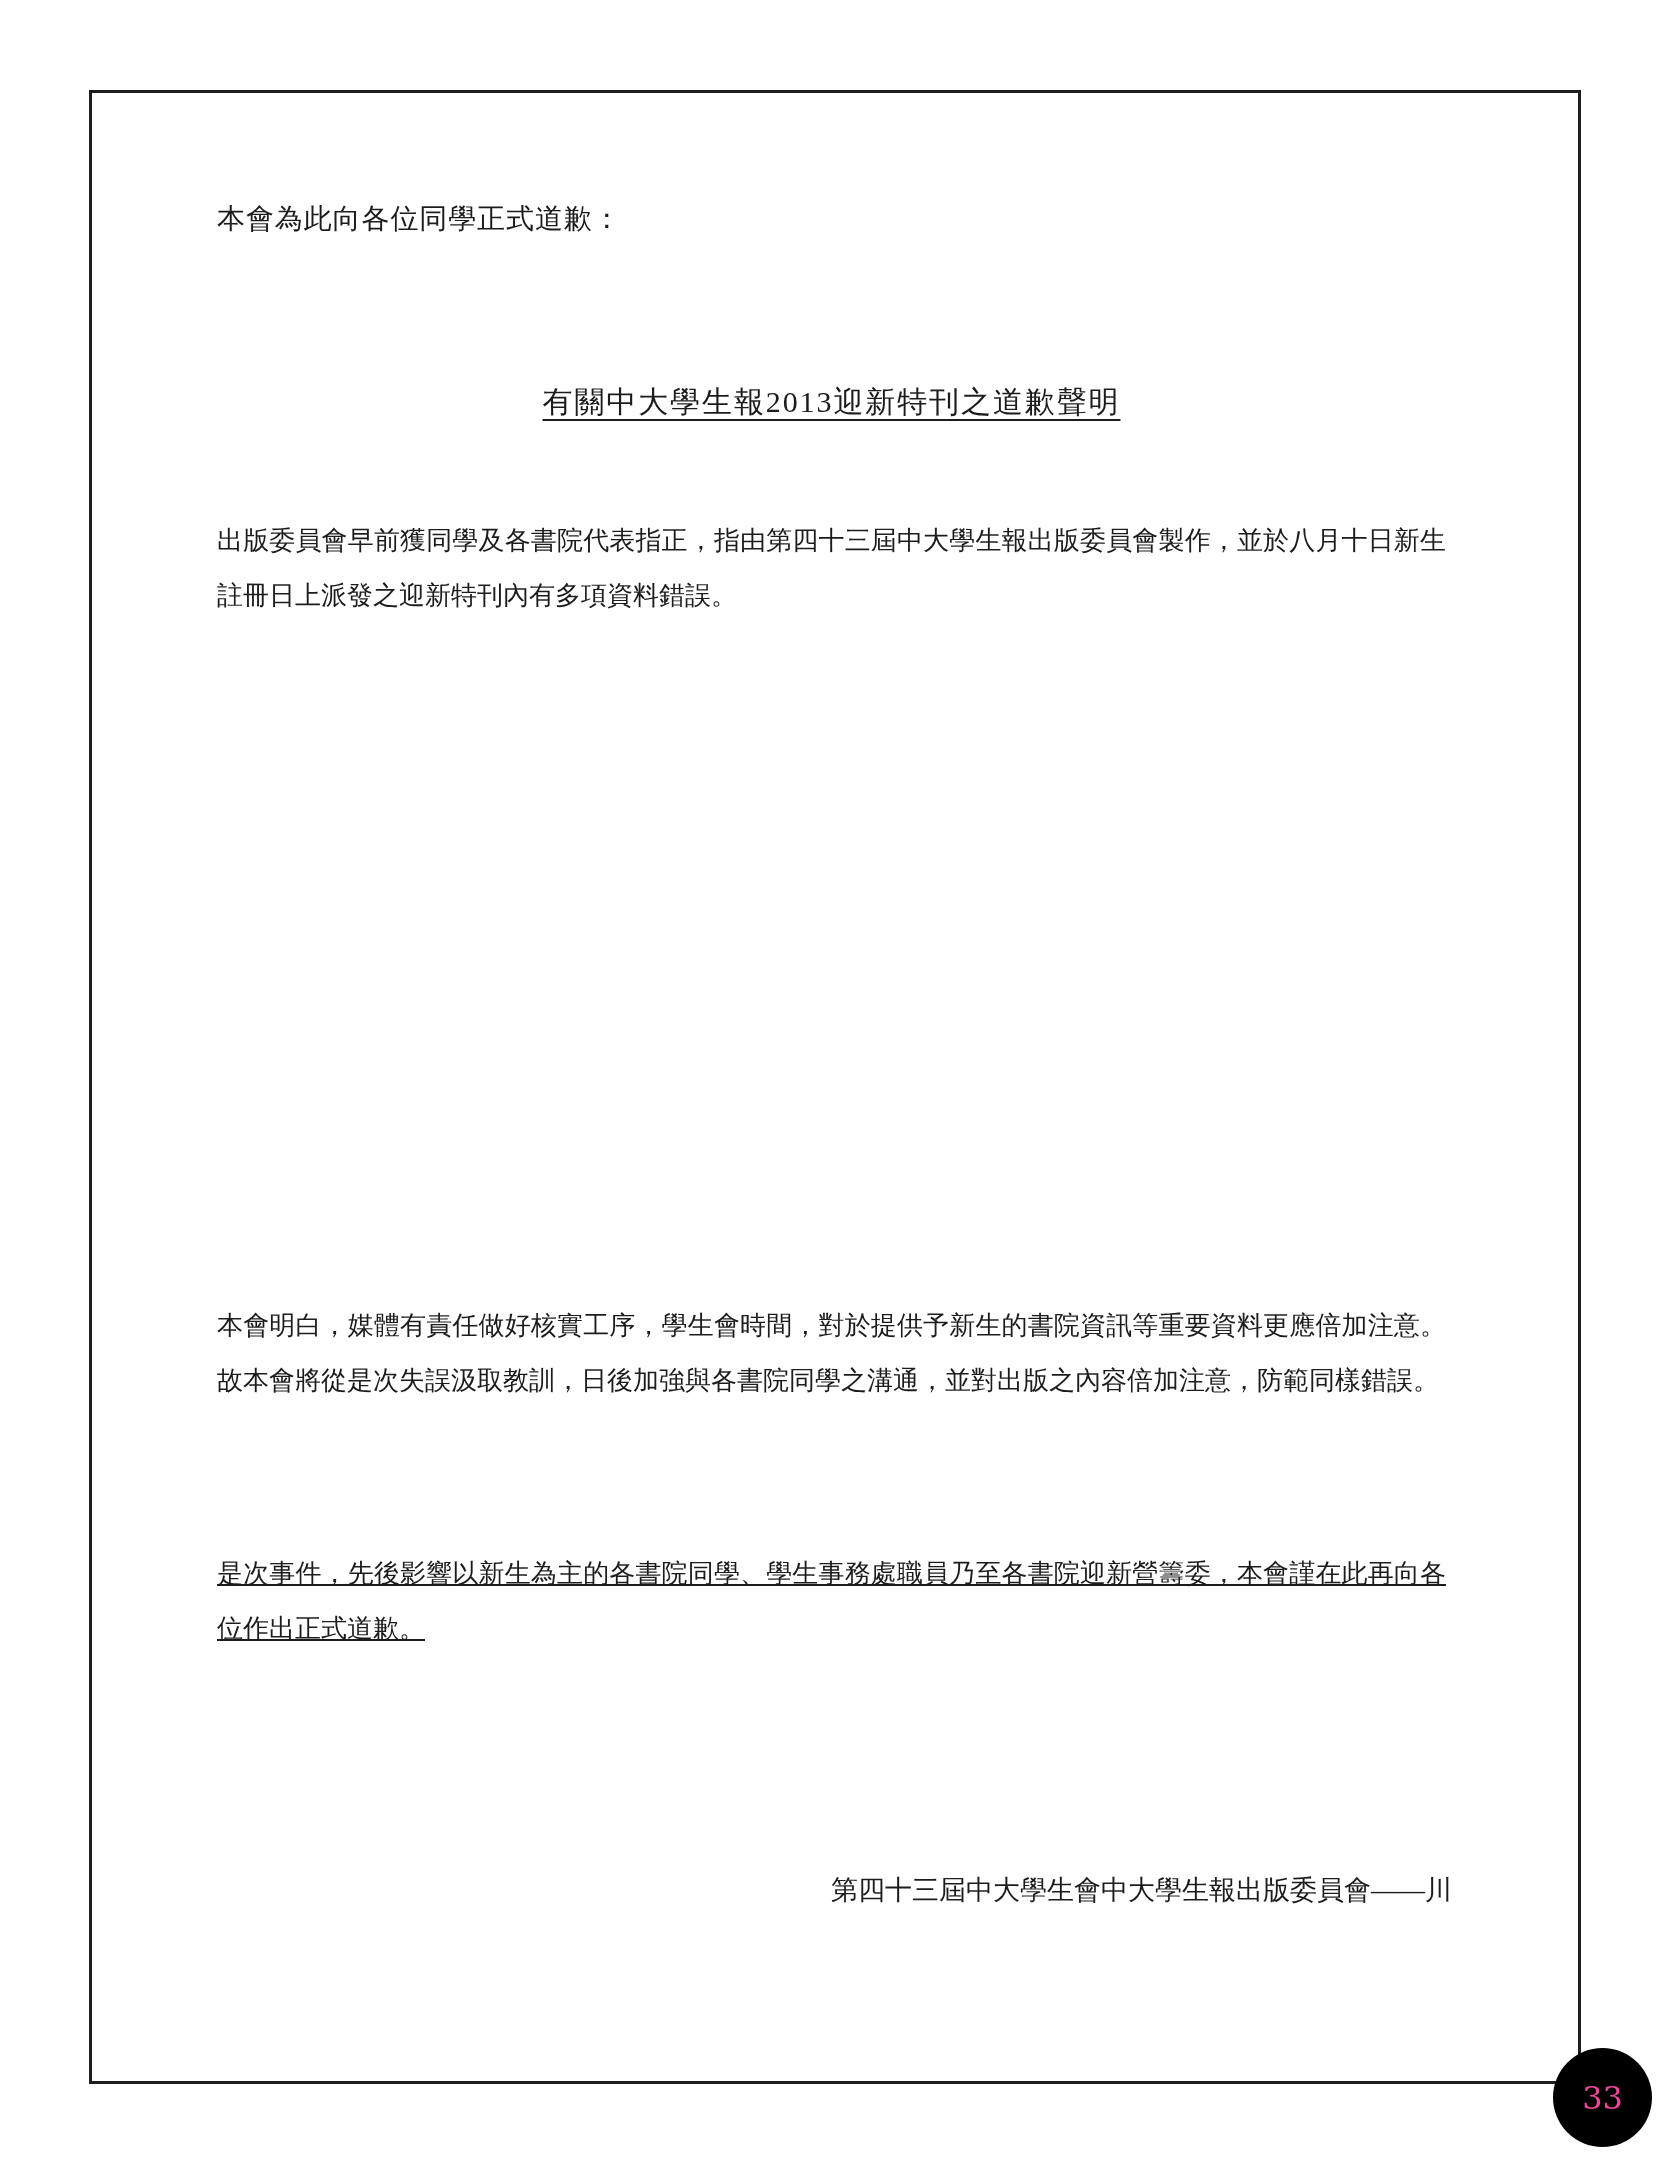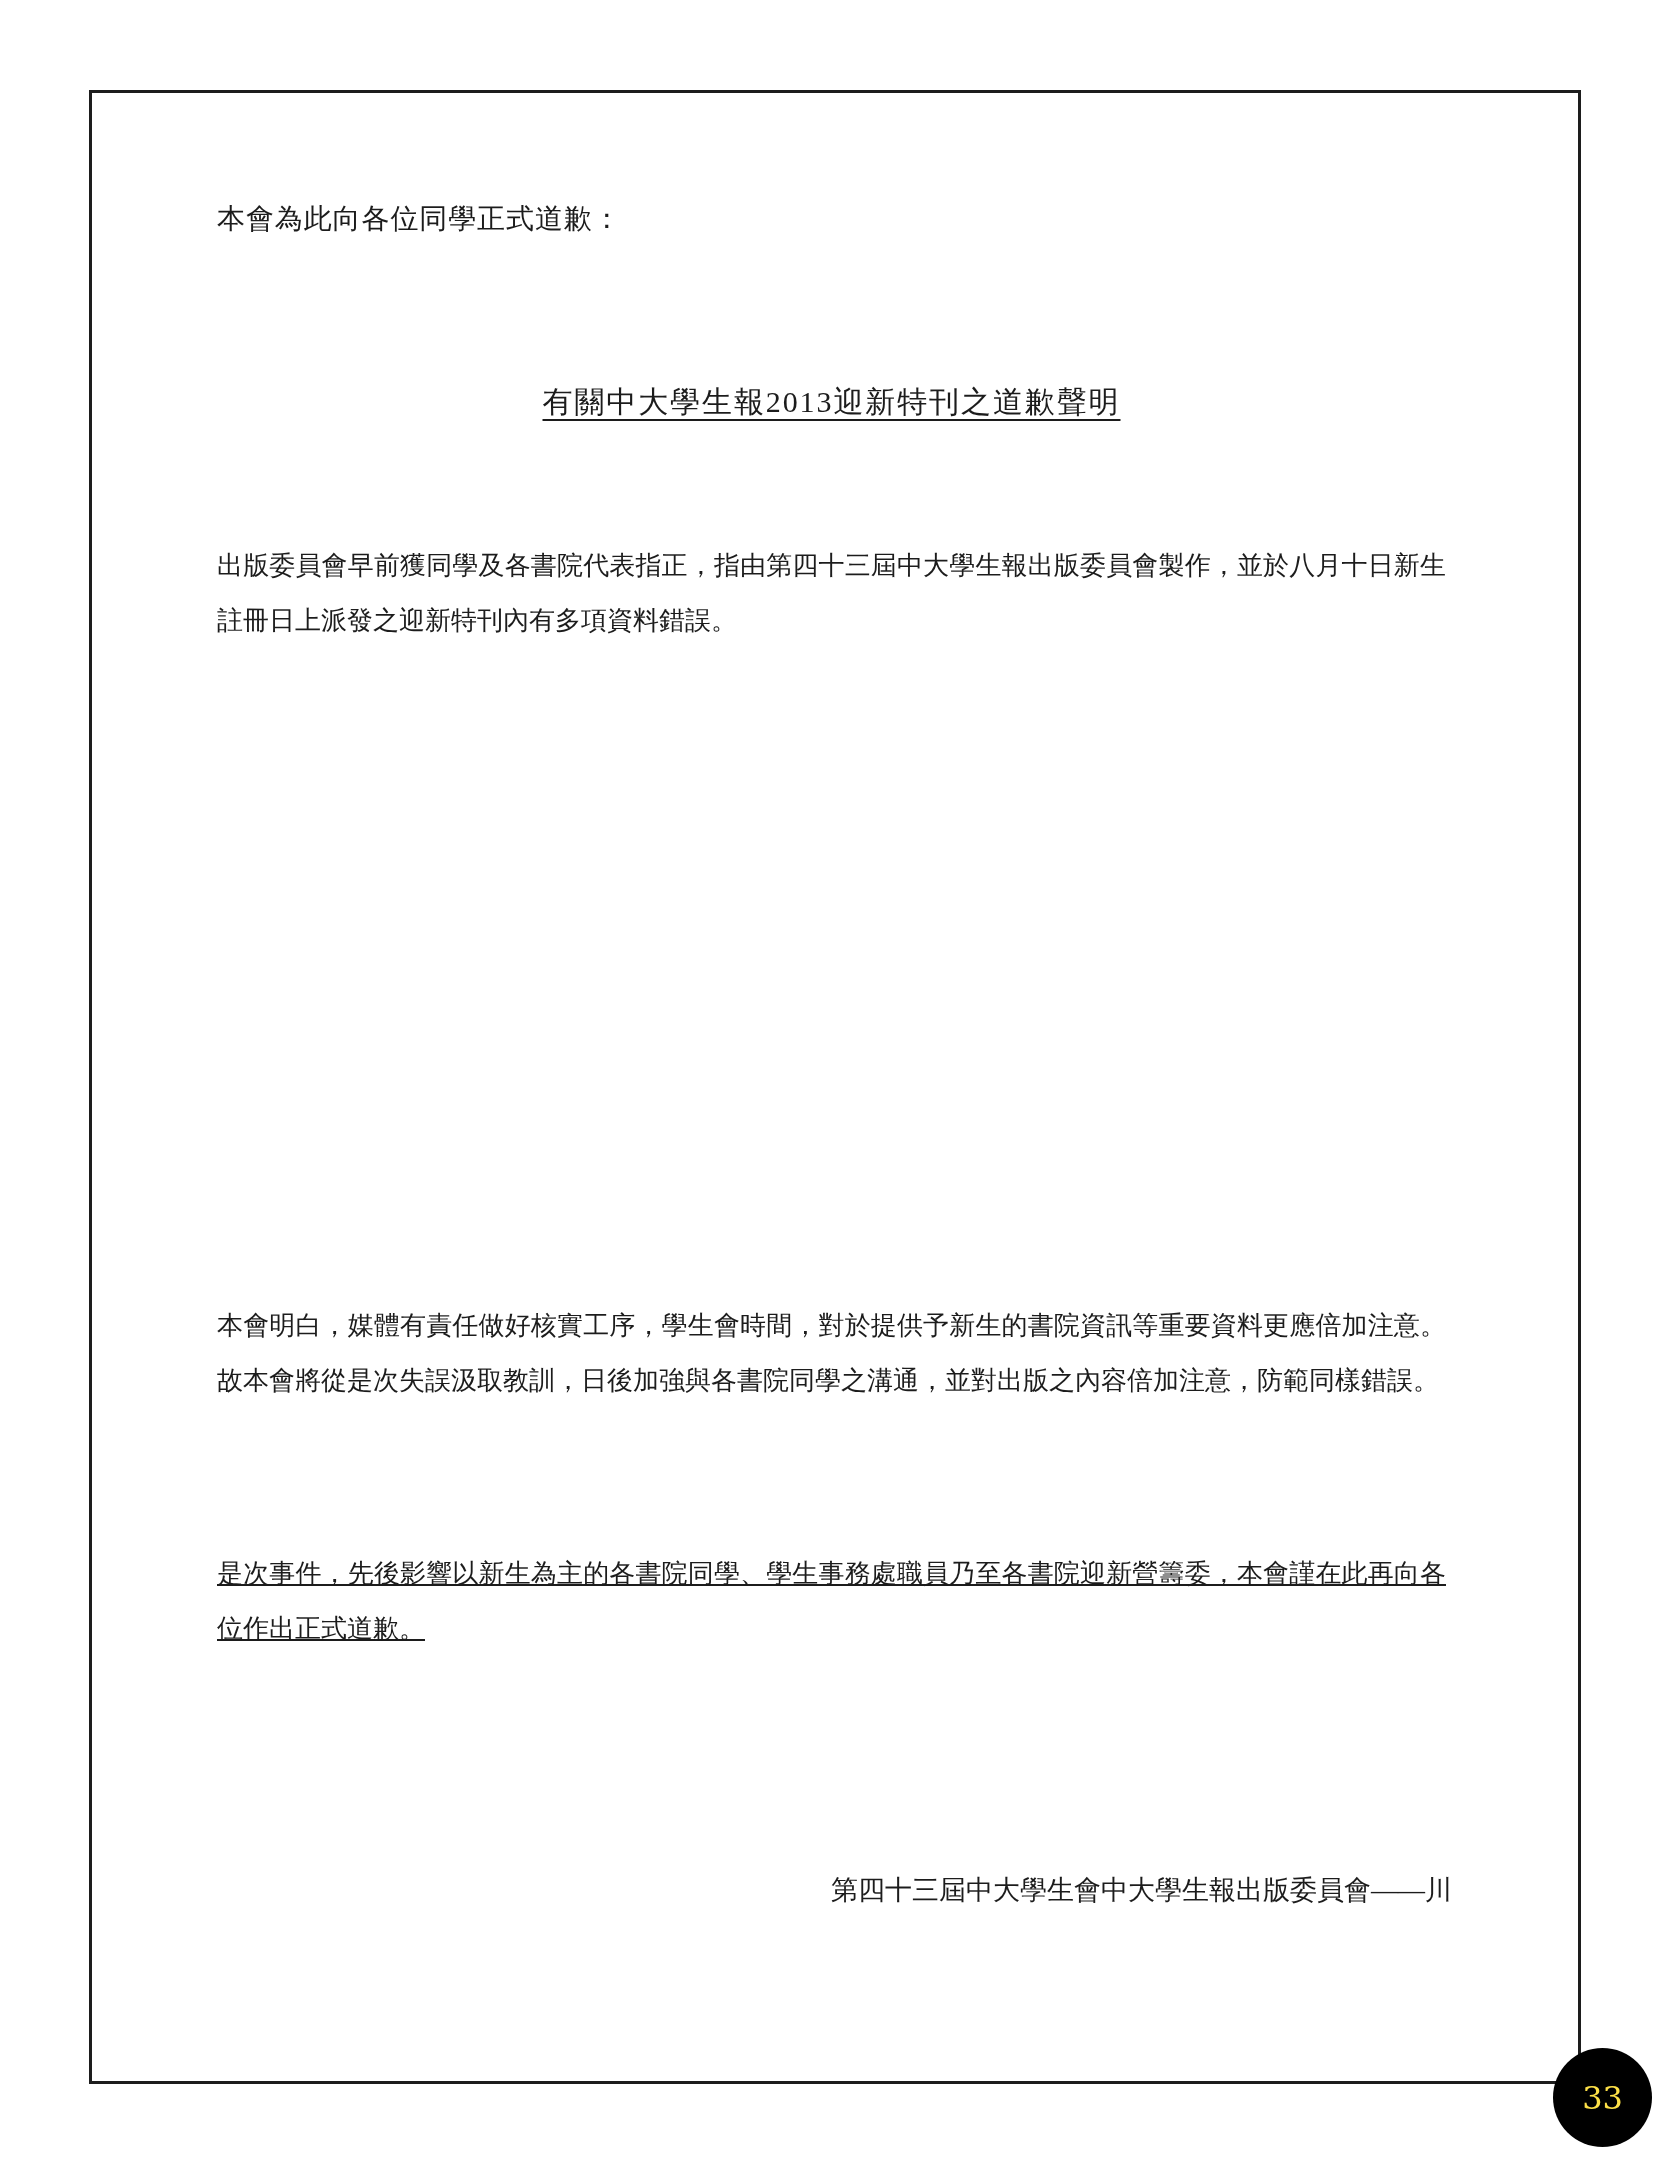--- a/index.html
+++ b/index.html
@@ -52,21 +52,21 @@
   }
   .para {
     position: absolute;
     left: 217px;
     width: 1229px;
     font-size: 26px;
     line-height: 55px;
     text-align: justify;
     text-justify: inter-ideograph;
   }
-  .para-1 { top: 538px; }
+  .para-1 { top: 513px; }
   .para-2 { top: 720px; }
   .para-3 { top: 1027px; }
   .para-4 { top: 1298px; }
   .para-5 { top: 1546px; text-decoration: underline; }
   .signature {
     position: absolute;
     left: 217px;
     top: 1872px;
     width: 1235px;
     font-size: 27px;
@@ -81,21 +81,21 @@
     width: 99px;
     height: 99px;
     border-radius: 50%;
     background: #000000;
     display: flex;
     align-items: center;
     justify-content: center;
     z-index: 5;
   }
   .page-badge span {
-    color: #fde047;
+    color: #ec4899;
     font-family: "DejaVu Serif", "Liberation Serif", serif;
     font-size: 32px;
     line-height: 1;
   }
 </style>
 </head>
 <body>
 
 <div class="sheet">
 

